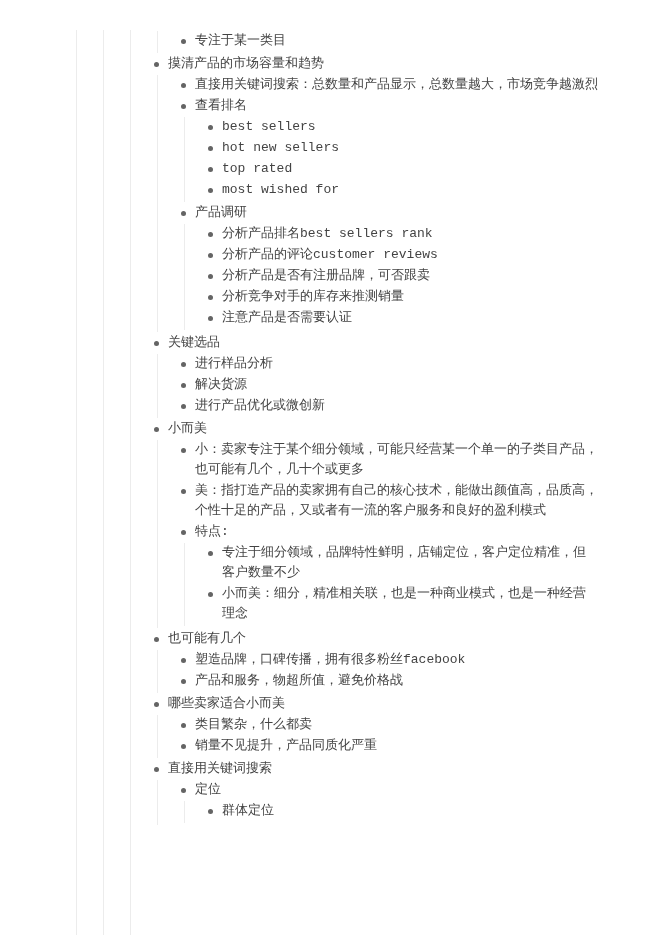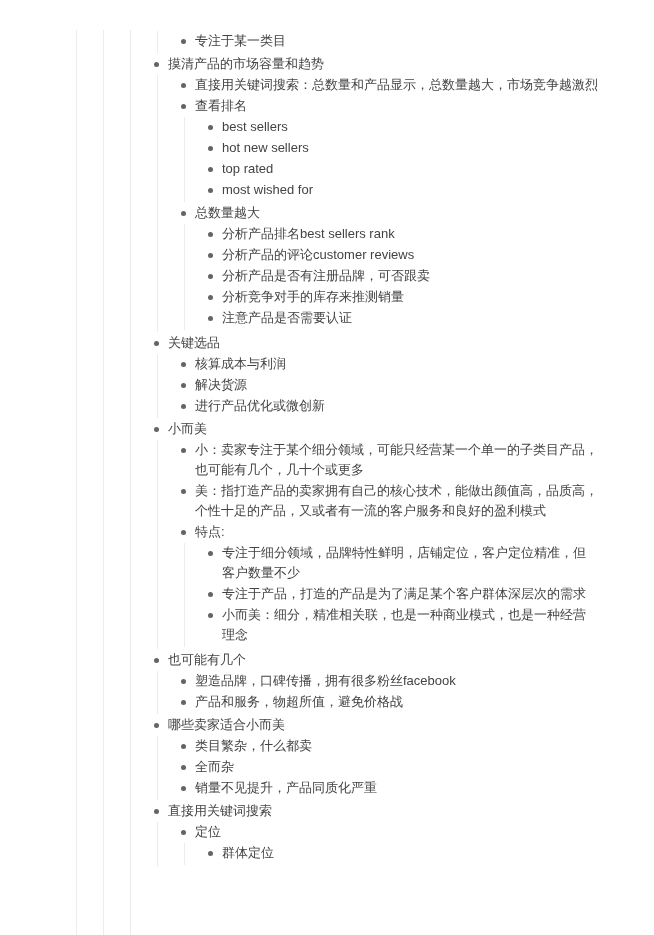--- a/index.html
+++ b/index.html
@@ -20,21 +20,21 @@
   .guide-1{left:76px;}
   .guide-2{left:103px;}
   .guide-3{left:130px;}
 
   .outline{
     position:absolute;top:30px;left:150px;right:36px;
     color:var(--text);font-size:13px;
   }
   .node{margin:1px 0;}
   .outline > .children.orphan{margin-top:0;}
-  .row{position:relative;padding-left:18px;line-height:20px;cursor:text;}
+  .row{position:relative;padding-left:18px;line-height:20px;cursor:text;font-family:Liberation Mono, monospace;}
   .bullet{
     position:absolute;left:3.5px;top:7.5px;
     width:5px;height:5px;border-radius:50%;
     background:var(--bullet);cursor:pointer;
   }
   .text{white-space:pre-wrap;}
   .children{
     margin-left:7px;
     border-left:1px solid var(--guide);
     padding-left:19px;
@@ -73,21 +73,21 @@
                 </div>
                 <div class="node">
                   <div class="row"><span class="bullet"></span><span class="text">top rated</span></div>
                 </div>
                 <div class="node">
                   <div class="row"><span class="bullet"></span><span class="text">most wished for</span></div>
                 </div>
               </div>
             </div>
             <div class="node">
-              <div class="row"><span class="bullet"></span><span class="text">总数量越大</span></div>
+              <div class="row"><span class="bullet"></span><span class="text">产品调研</span></div>
               <div class="children">
                 <div class="node">
                   <div class="row"><span class="bullet"></span><span class="text">分析产品排名best sellers rank</span></div>
                 </div>
                 <div class="node">
                   <div class="row"><span class="bullet"></span><span class="text">分析产品的评论customer reviews</span></div>
                 </div>
                 <div class="node">
                   <div class="row"><span class="bullet"></span><span class="text">分析产品是否有注册品牌，可否跟卖</span></div>
                 </div>
@@ -98,21 +98,21 @@
                   <div class="row"><span class="bullet"></span><span class="text">注意产品是否需要认证</span></div>
                 </div>
               </div>
             </div>
           </div>
         </div>
         <div class="node">
           <div class="row"><span class="bullet"></span><span class="text">关键选品</span></div>
           <div class="children">
             <div class="node">
-              <div class="row"><span class="bullet"></span><span class="text">核算成本与利润</span></div>
+              <div class="row"><span class="bullet"></span><span class="text">进行样品分析</span></div>
             </div>
             <div class="node">
               <div class="row"><span class="bullet"></span><span class="text">解决货源</span></div>
             </div>
             <div class="node">
               <div class="row"><span class="bullet"></span><span class="text">进行产品优化或微创新</span></div>
             </div>
           </div>
         </div>
         <div class="node">
@@ -127,23 +127,20 @@
 个性十足的产品，又或者有一流的客户服务和良好的盈利模式</span></div>
             </div>
             <div class="node">
               <div class="row"><span class="bullet"></span><span class="text">特点:</span></div>
               <div class="children">
                 <div class="node">
                   <div class="row"><span class="bullet"></span><span class="text">专注于细分领域，品牌特性鲜明，店铺定位，客户定位精准，但
 客户数量不少</span></div>
                 </div>
                 <div class="node">
-                  <div class="row"><span class="bullet"></span><span class="text">专注于产品，打造的产品是为了满足某个客户群体深层次的需求</span></div>
-                </div>
-                <div class="node">
                   <div class="row"><span class="bullet"></span><span class="text">小而美：细分，精准相关联，也是一种商业模式，也是一种经营
 理念</span></div>
                 </div>
               </div>
             </div>
           </div>
         </div>
         <div class="node">
           <div class="row"><span class="bullet"></span><span class="text">也可能有几个</span></div>
           <div class="children">
@@ -155,23 +152,20 @@
             </div>
           </div>
         </div>
         <div class="node">
           <div class="row"><span class="bullet"></span><span class="text">哪些卖家适合小而美</span></div>
           <div class="children">
             <div class="node">
               <div class="row"><span class="bullet"></span><span class="text">类目繁杂，什么都卖</span></div>
             </div>
             <div class="node">
-              <div class="row"><span class="bullet"></span><span class="text">全而杂</span></div>
-            </div>
-            <div class="node">
               <div class="row"><span class="bullet"></span><span class="text">销量不见提升，产品同质化严重</span></div>
             </div>
           </div>
         </div>
         <div class="node">
           <div class="row"><span class="bullet"></span><span class="text">直接用关键词搜索</span></div>
           <div class="children">
             <div class="node">
               <div class="row"><span class="bullet"></span><span class="text">定位</span></div>
               <div class="children">

